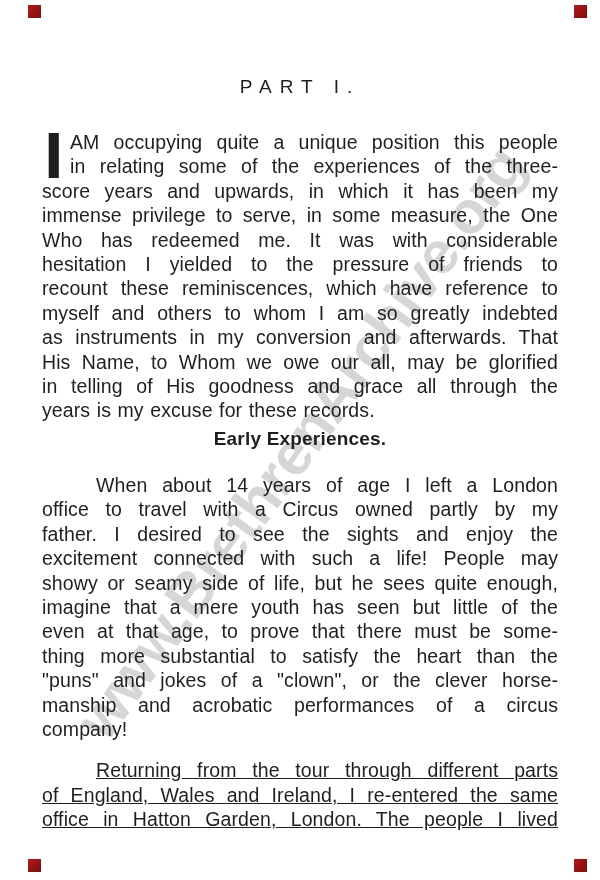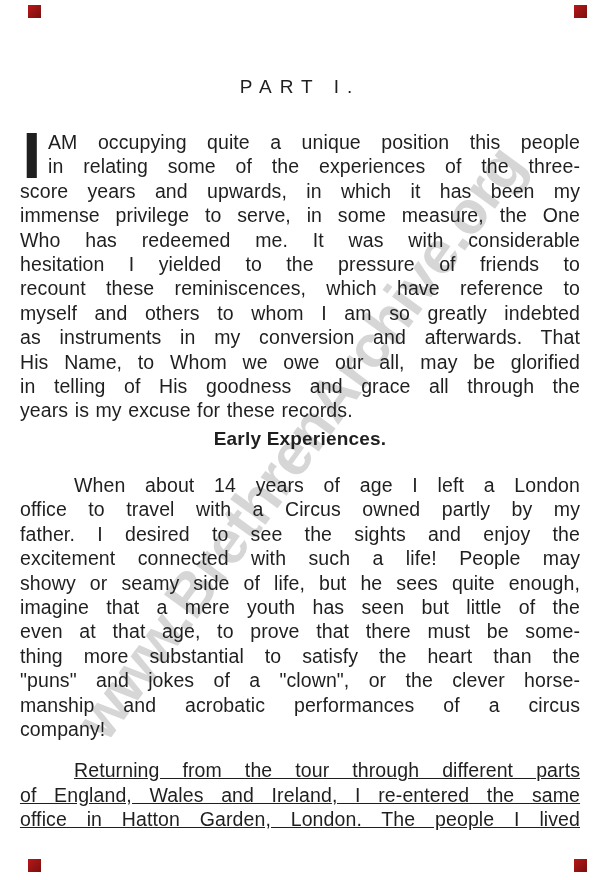--- a/index.html
+++ b/index.html
@@ -25,21 +25,21 @@
     width:900px;
     text-align:center;
     transform:rotate(-54deg);
     font-size:60px;
     font-weight:bold;
     letter-spacing:-1px;
     color:var(--wm);
     white-space:nowrap;
     user-select:none;
   }
-  .content{position:relative;padding:0 20px;}
+  .content{position:relative;padding:0 42px;}
   .part-heading{
     margin:76px 0 0 0;
     text-align:center;
     font-size:19px;
     font-weight:normal;
     letter-spacing:8px;
     color:var(--ink);
   }
   .para{position:relative;}
   .para1{margin-top:32px;}

